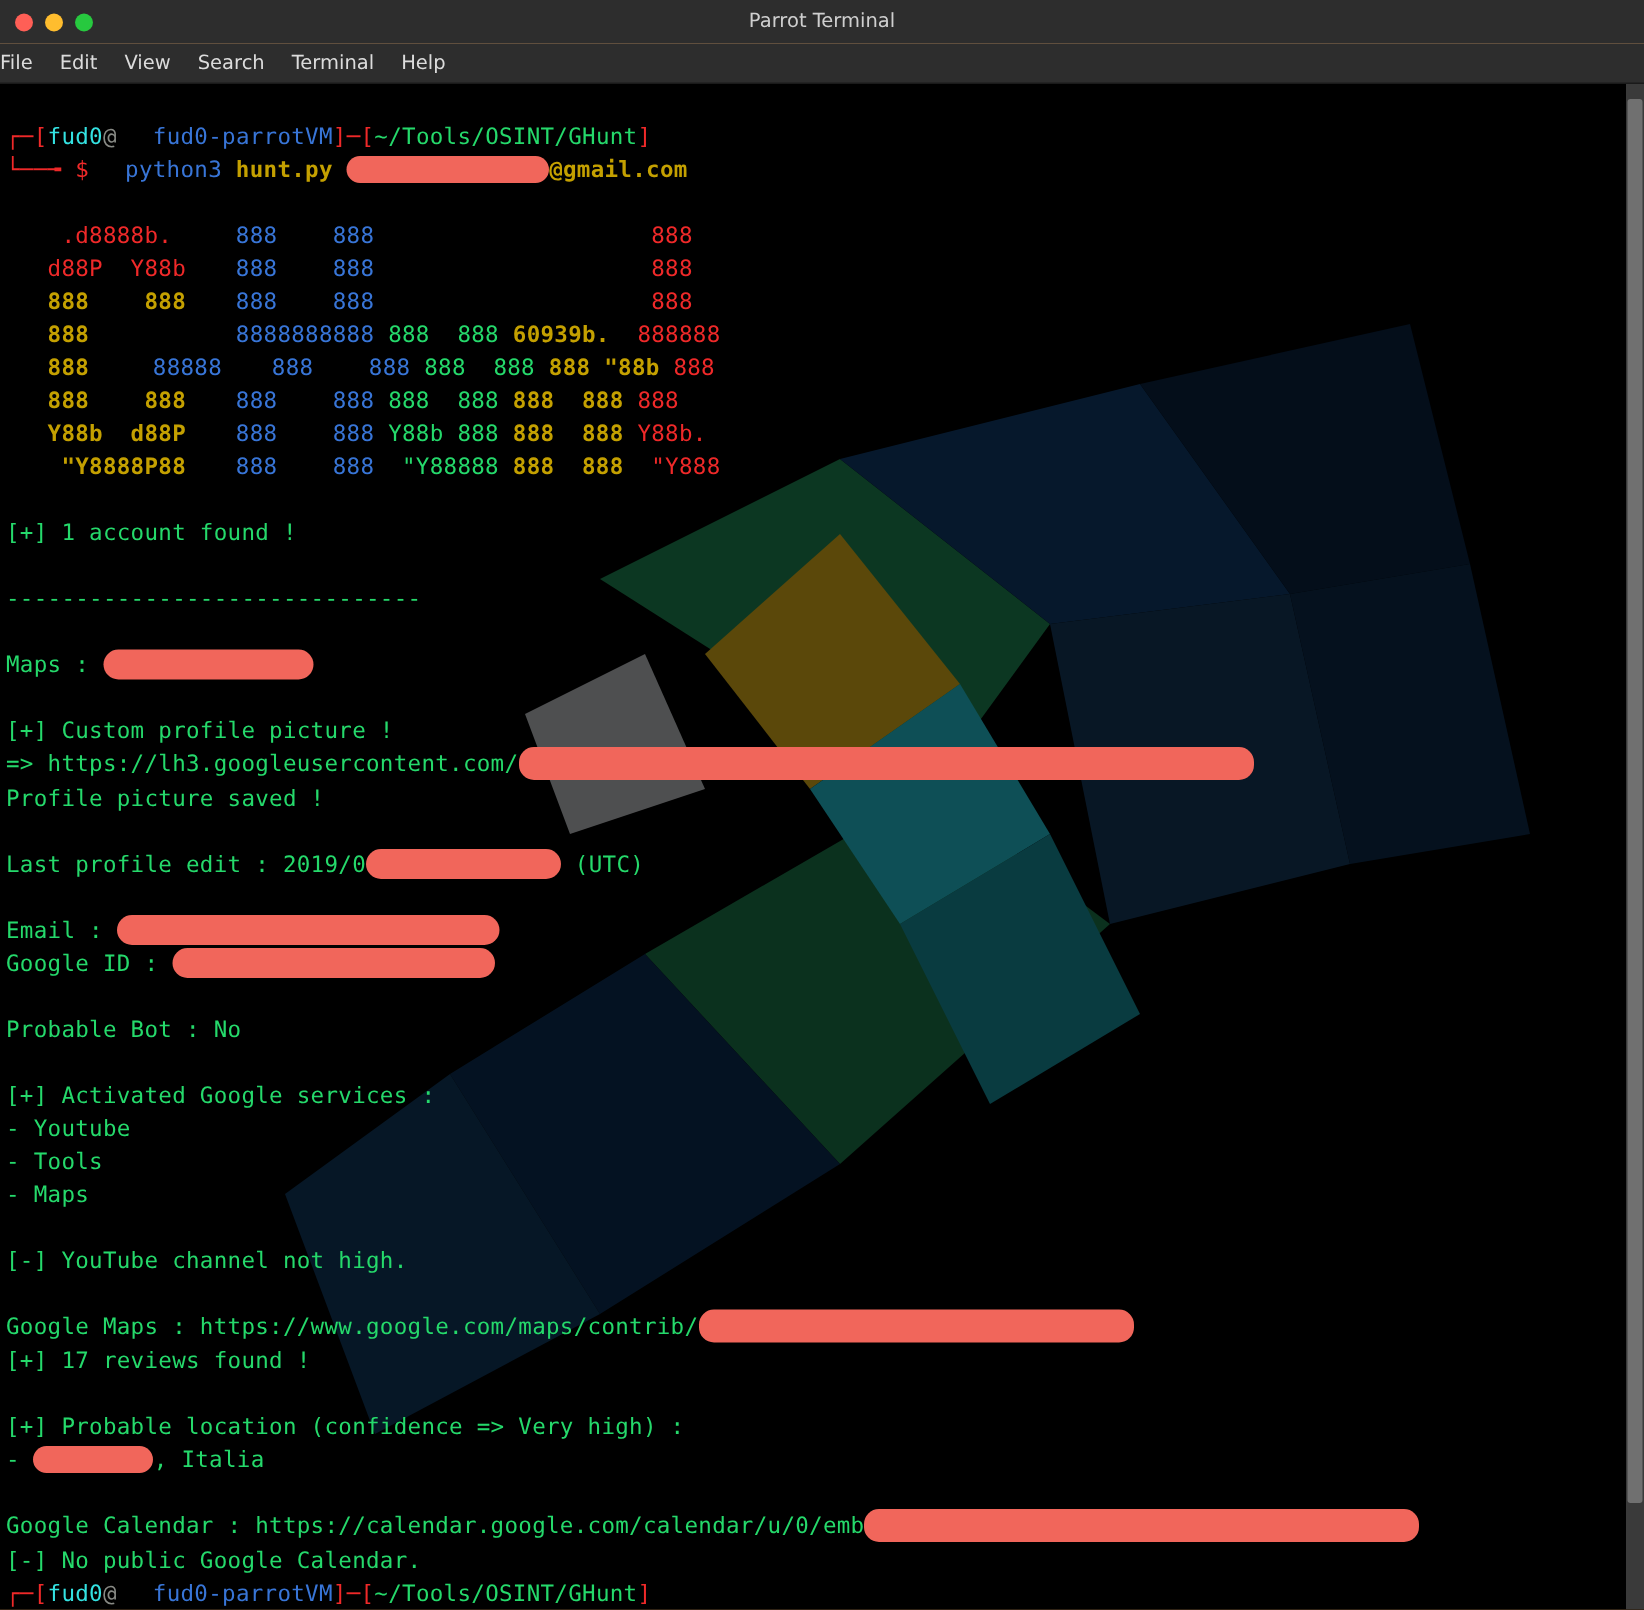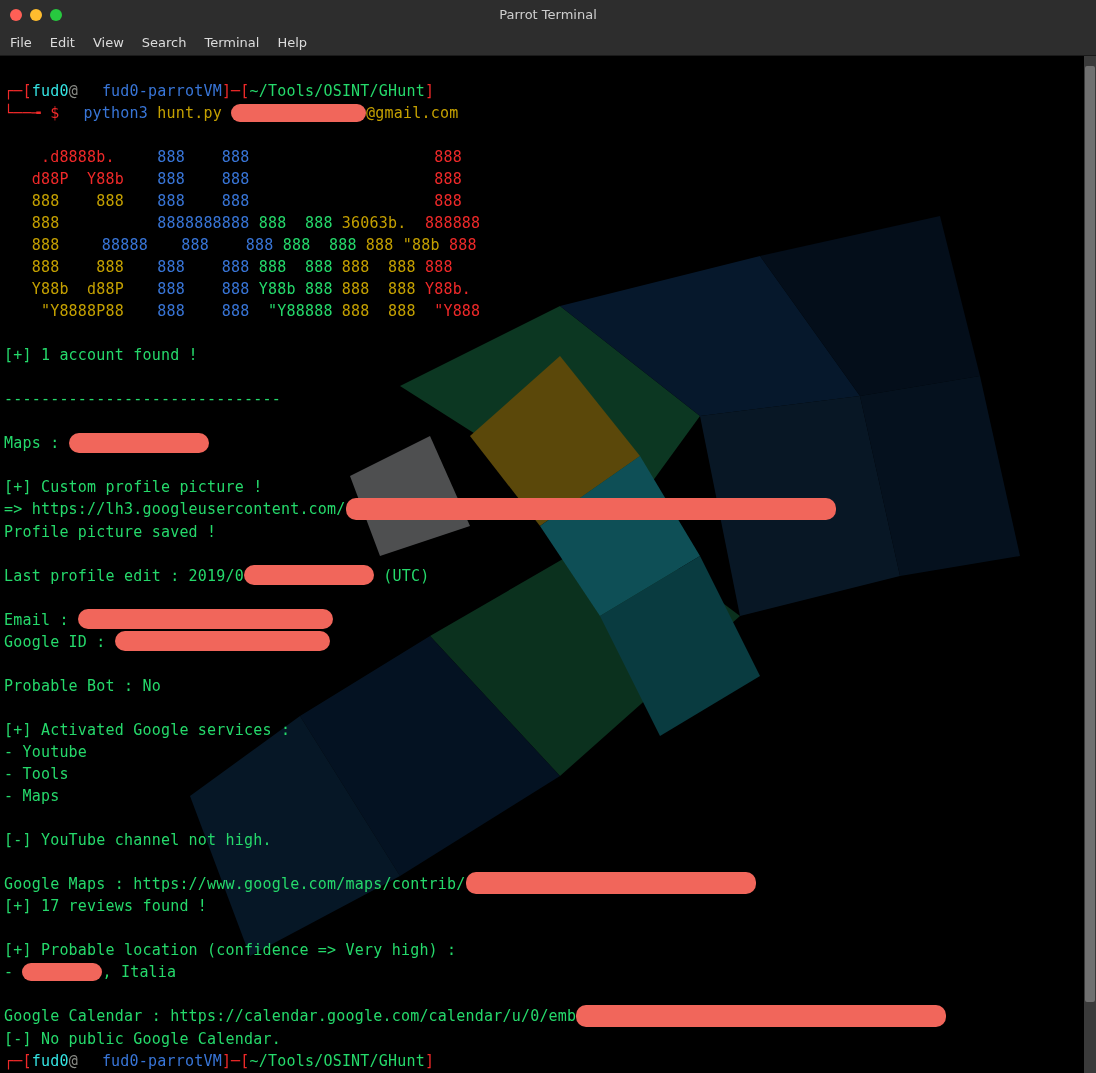--- a/index.html
+++ b/index.html
@@ -44,21 +44,20 @@
     color: #cfcfcf;
     font-family: "DejaVu Sans", sans-serif;
     font-size: 13px;
   }
   .menubar {
     height: 27px;
     background: #2d2d2d;
     display: flex;
     align-items: center;
     gap: 18px;
-    padding-left: 10px;
     color: #dcdcdc;
     font-family: "DejaVu Sans", sans-serif;
     font-size: 13px;
     border-bottom: 1px solid #1a1a1a;
   }
   .menubar span { cursor: default; }
   .terminal {
     position: relative;
     width: 100%;
     height: calc(100% - 56px);
@@ -94,21 +93,21 @@
     width: 10px;
     top: 10px;
     height: 92%;
     background: #707070;
     border-radius: 2px;
   }
   
   .g  { color: #25d96b; }   
   .r  { color: #ef2929; }   
   .b  { color: #3875d7; padding-left: 24px; }   
-  .y  { color: #c4a000; }   
+  .y  { color: #c4a000; font-weight: bold; }   
   .c  { color: #34e2e2; }   
   .gr { color: #888a85; }   
 
   .redact {
     display: inline-block;
     background: #f1665b;
     border-radius: 10px;
     vertical-align: middle;
     position: relative;
     top: -1px;
@@ -154,21 +153,21 @@
       <polygon points="600,560 700,500 760,620 660,680" fill="#1893a1"></polygon>
     </svg>
 
     <div class="term-content">
 <span class="r">┌─[</span><span class="c">fud0</span><span class="gr">@</span><span class="b">fud0-parrotVM</span><span class="r">]─[</span><span class="g">~/Tools/OSINT/GHunt</span><span class="r">]</span>
 <span class="r">└──╼ </span><span class="r">$</span><span class="b">python3</span><span class="y"> hunt.py </span><span class="redact" style="width:135px;height:18px"></span><span class="y">@gmail.com</span>
 
 <span class="r">    .d8888b. </span><span class="b"> 888    888                   </span><span class="r"> 888   </span>
 <span class="r">   d88P  Y88b</span><span class="b"> 888    888                   </span><span class="r"> 888   </span>
 <span class="y">   888    888</span><span class="b"> 888    888                   </span><span class="r"> 888   </span>
-<span class="y">   888       </span><span class="b"> 8888888888</span><span class="g"> 888  888</span><span class="y"> 36063b. </span><span class="r"> 888888</span>
+<span class="y">   888       </span><span class="b"> 8888888888</span><span class="g"> 888  888</span><span class="y"> 60939b. </span><span class="r"> 888888</span>
 <span class="y">   888 </span><span class="b"> 88888</span><span class="b"> 888    888</span><span class="g"> 888  888</span><span class="y"> 888 "88b</span><span class="r"> 888   </span>
 <span class="y">   888    888</span><span class="b"> 888    888</span><span class="g"> 888  888</span><span class="y"> 888  888</span><span class="r"> 888   </span>
 <span class="y">   Y88b  d88P</span><span class="b"> 888    888</span><span class="g"> Y88b 888</span><span class="y"> 888  888</span><span class="r"> Y88b. </span>
 <span class="y">    "Y8888P88</span><span class="b"> 888    888</span><span class="g">  "Y88888</span><span class="y"> 888  888</span><span class="r">  "Y888</span>
 
 <span class="g">[+] 1 account found !</span>
 
 <span class="g">------------------------------</span>
 
 <span class="g">Maps : </span><span class="redact" style="width:140px;height:20px"></span>

